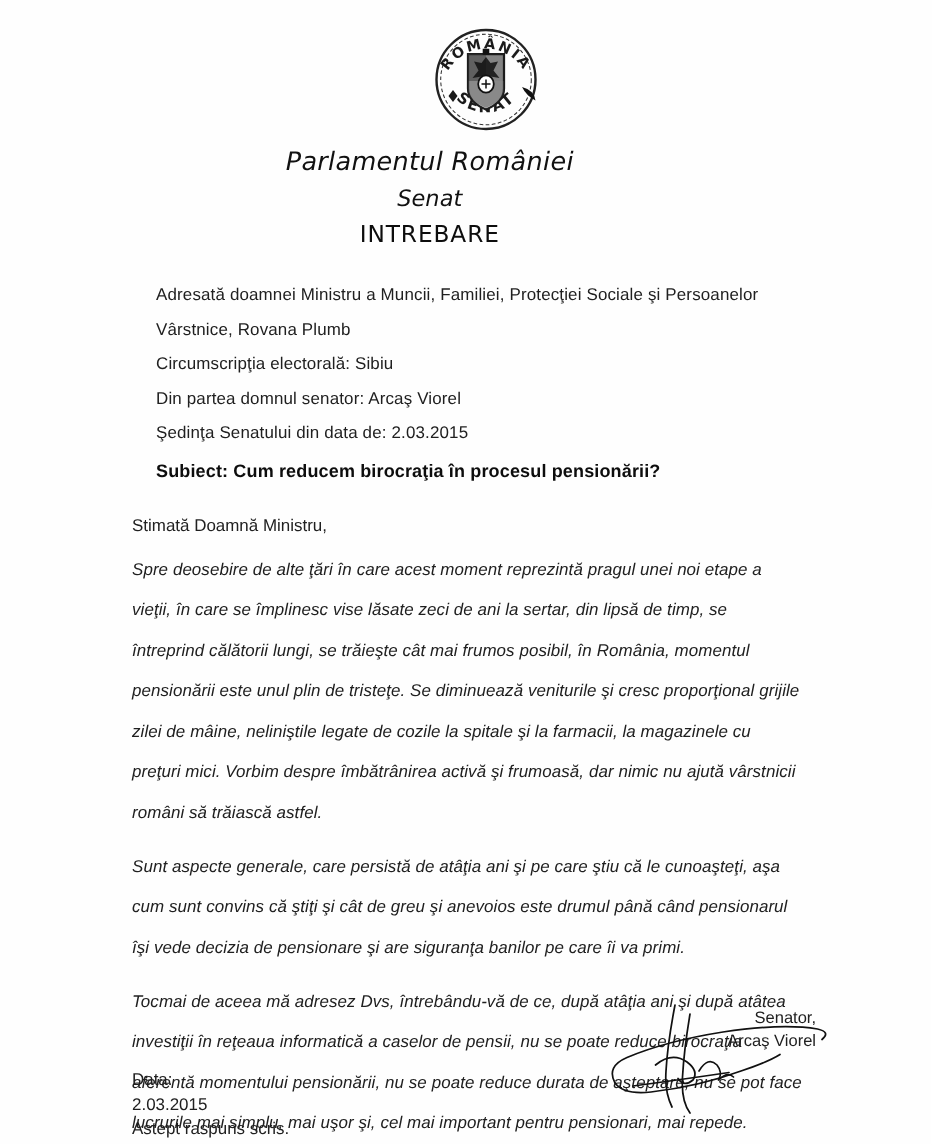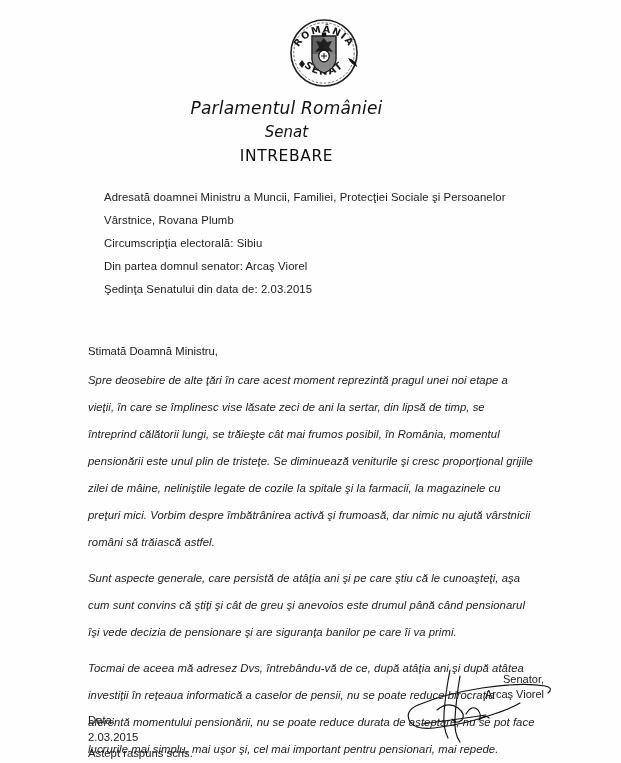--- a/index.html
+++ b/index.html
@@ -188,20 +188,21 @@
     <div class="title-main">Parlamentul României</div>
     <div class="title-sub">Senat</div>
     <div class="title-kind">INTREBARE</div>
   </div>
 
   <div class="meta">
     <div class="meta-line wrapline">Adresată doamnei Ministru a Muncii, Familiei, Protecţiei Sociale şi Persoanelor Vârstnice, Rovana Plumb</div>
     <div class="meta-line">Circumscripţia electorală:  Sibiu</div>
     <div class="meta-line">Din partea domnul senator: Arcaş Viorel</div>
     <div class="meta-line">Şedinţa Senatului din data de: 2.03.2015</div>
+    <div class="meta-subject">Subiect: Cum reducem birocraţia în procesul pensionării?</div>
   </div>
 
   <div class="body-block">
     <div class="salutation">Stimată Doamnă Ministru,</div>
     <p class="para">Spre deosebire de alte ţări în care acest moment reprezintă pragul unei noi etape a vieţii, în care se împlinesc vise lăsate zeci de ani la sertar, din lipsă de timp, se întreprind călătorii lungi, se trăieşte cât mai frumos posibil, în România, momentul pensionării este unul plin de tristeţe. Se diminuează veniturile şi cresc proporţional grijile zilei de mâine, neliniştile legate de cozile la spitale şi la farmacii,  la magazinele cu preţuri mici. Vorbim despre îmbătrânirea activă şi frumoasă, dar nimic nu ajută vârstnicii români să trăiască astfel.</p>
     <p class="para">Sunt aspecte generale, care persistă de atâţia ani şi pe care ştiu că le cunoaşteţi, aşa cum sunt convins că ştiţi şi cât de greu şi anevoios este drumul până când pensionarul îşi vede decizia de pensionare şi are siguranţa banilor pe care îi va primi.</p>
     <p class="para">Tocmai de aceea mă adresez Dvs, întrebându-vă de ce, după atâţia ani şi după atâtea investiţii în reţeaua informatică a caselor de pensii, nu se poate reduce birocraţia aferentă momentului pensionării, nu se poate reduce durata de aşteptare, nu se pot face lucrurile mai simplu, mai uşor şi, cel mai important pentru pensionari, mai repede.</p>
   </div>
 
   <div class="footer-left">

